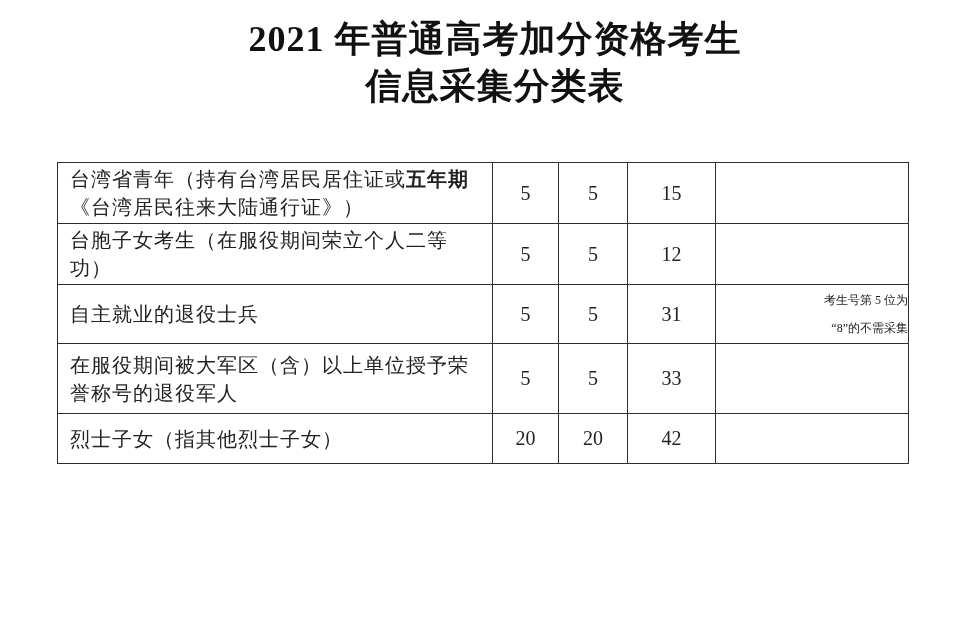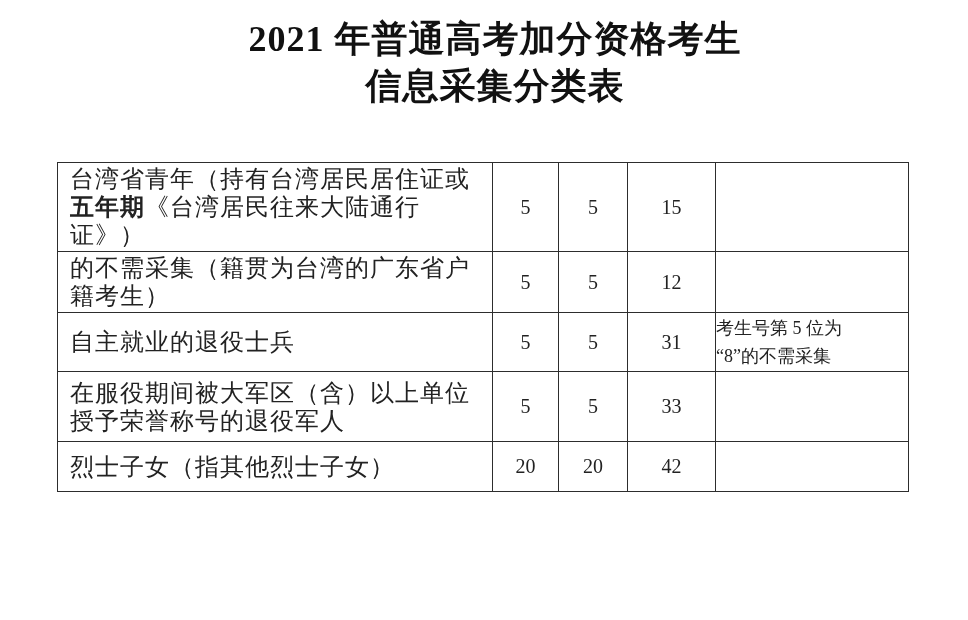--- a/index.html
+++ b/index.html
@@ -46,34 +46,34 @@
 
   .hdr {
     text-align: center;
     font-size: 19px;
     line-height: 27px;
     white-space: pre-line;
     color: #222222;
   }
   .cell-category {
     text-align: left;
-    font-size: 24px;
+    font-size: 20px;
     line-height: 28px;
     letter-spacing: 1px;
     padding: 2px 12px;
     color: #222222;
   }
   .cell-num {
     text-align: center;
     font-size: 20px;
     color: #222222;
   }
   .cell-note {
-    text-align: left;
-    font-size: 18px;
+    text-align: right;
+    font-size: 12px;
     line-height: 28px;
     white-space: pre-line;
     color: #222222;
   }
   .bold-seg { font-weight: bold; }
 
   tr.r-header { height: 61px; }
   tr.r-0 { height: 56px; }
   tr.r-1 { height: 60px; }
   tr.r-2 { height: 59px; }
@@ -105,21 +105,21 @@
 
       <tr class="r-0">
         <td class="cell-category"><span>台湾省青年（持有台湾居民居住证或</span><span class="bold-seg">五年期</span><span>《台湾居民往来大陆通行证》）</span></td>
         <td class="cell-num">5</td>
         <td class="cell-num">5</td>
         <td class="cell-num">15</td>
         <td class="cell-note"></td>
       </tr>
 
       <tr class="r-1">
-        <td class="cell-category">的不需采集（籍贯为台湾的广东省户籍考生）</td>
+        <td class="cell-category">台胞子女考生（在服役期间荣立个人二等功）</td>
         <td class="cell-num">5</td>
         <td class="cell-num">5</td>
         <td class="cell-num">12</td>
         <td class="cell-note"></td>
       </tr>
 
       <tr class="r-2">
         <td class="cell-category">自主就业的退役士兵</td>
         <td class="cell-num">5</td>
         <td class="cell-num">5</td>

